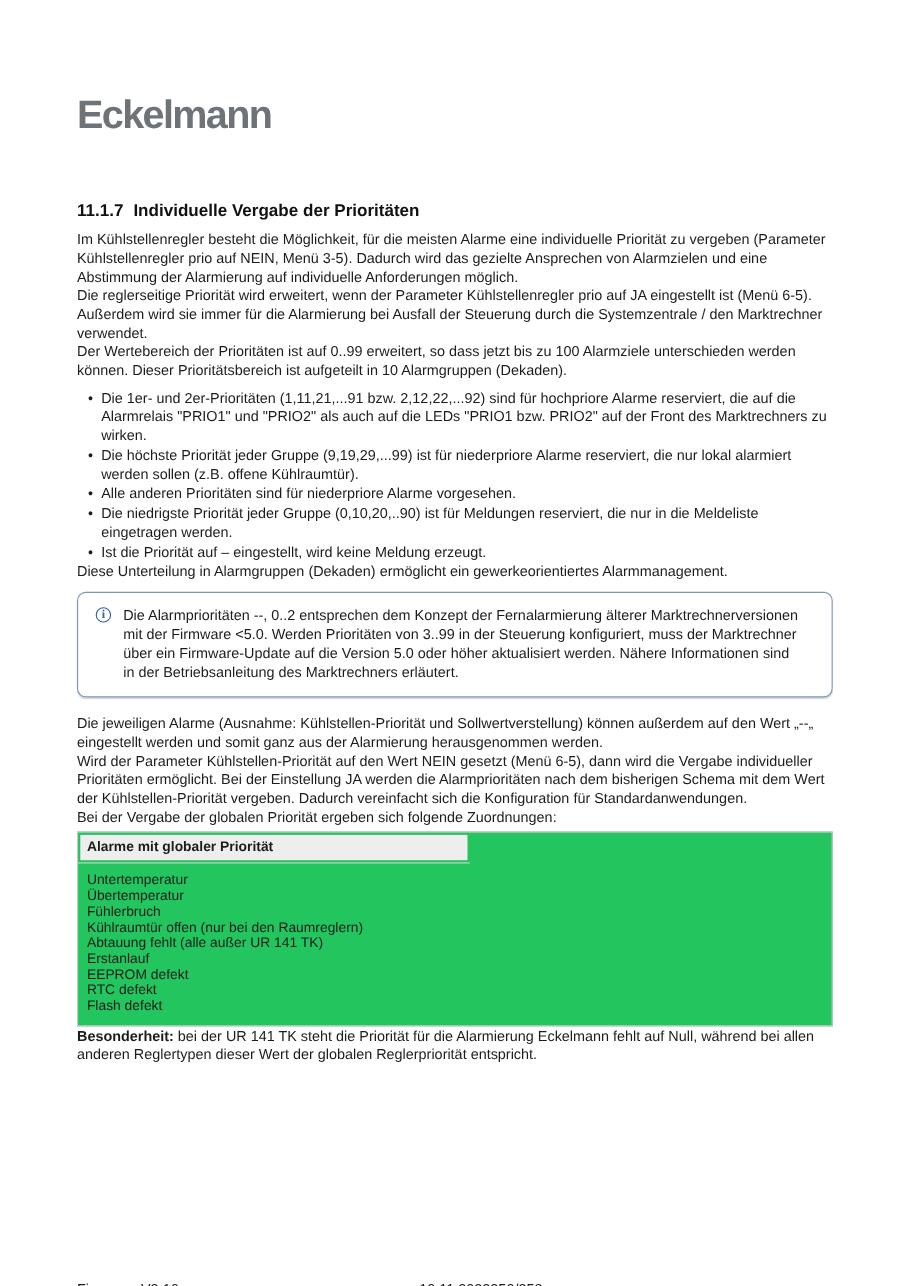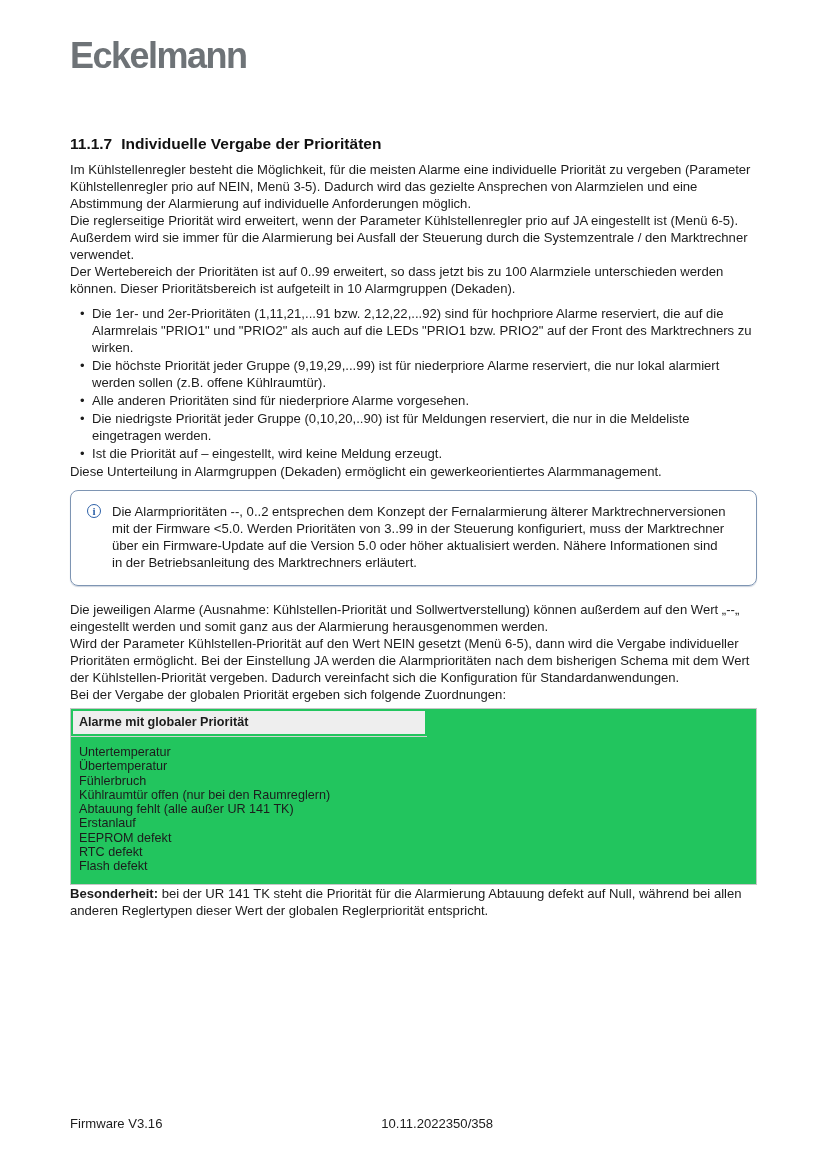--- a/index.html
+++ b/index.html
@@ -4,21 +4,21 @@
 <style>
   * { margin: 0; padding: 0; box-sizing: border-box; }
   html, body { background: #ffffff; }
   body {
     width: 827px; height: 1169px;
     position: relative;
     font-family: "Liberation Sans", "DejaVu Sans", sans-serif;
     color: #1c1c1c;
     overflow: hidden;
   }
-  .page { position: absolute; inset: 0; background: #ffffff; }
+  .page { position: absolute; inset: 0; background: #ffffff; margin-top: 48px; }
   .content { padding: 0 70px; }
 
   .logo {
     margin-top: 38px;
     font-size: 36px;
     line-height: 36px;
     font-weight: 700;
     color: #6e7377;
     letter-spacing: -1.5px;
   }
@@ -169,21 +169,21 @@
 Fühlerbruch
 Kühlraumtür offen (nur bei den Raumreglern)
 Abtauung fehlt (alle außer UR 141 TK)
 Erstanlauf
 EEPROM defekt
 RTC defekt
 Flash defekt</div>
       </div>
     </div>
 
-    <p class="special body-text para"><span class="bd">Besonderheit:</span><span> bei der UR 141 TK steht die Priorität für die Alarmierung </span><span class="it">Abtauung defekt</span><span> auf Null, während bei allen anderen Reglertypen dieser Wert der globalen Reglerpriorität entspricht.</span></p>
+    <p class="special body-text para"><span class="bd">Besonderheit:</span><span> bei der UR 141 TK steht die Priorität für die Alarmierung </span><span class="it">Eckelmann fehlt</span><span> auf Null, während bei allen anderen Reglertypen dieser Wert der globalen Reglerpriorität entspricht.</span></p>
 
   </div>
 
   <div class="footer">
     <span class="f-left">Firmware V3.16</span>
     <span class="f-center">10.11.2022</span>
     <span class="f-right">350/358</span>
   </div>
 </div>
 

